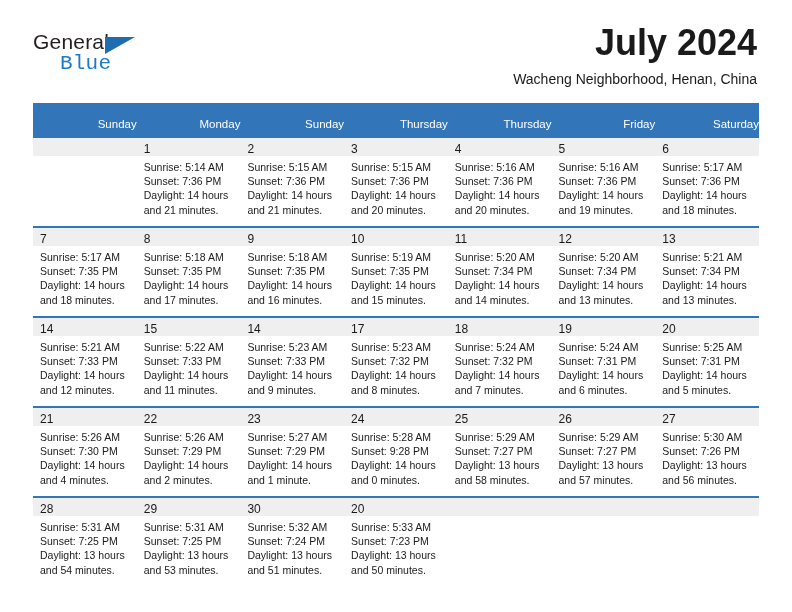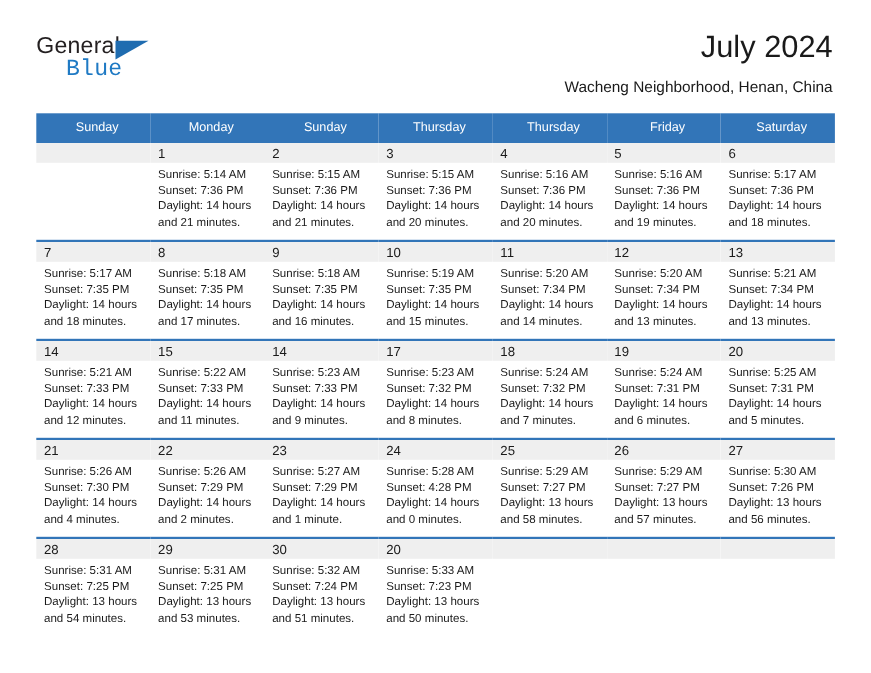--- a/index.html
+++ b/index.html
@@ -66,22 +66,22 @@
     font-family: Liberation Mono, monospace;
   }
 
   .title-block {
     position: absolute;
     right: 0;
     top: -4px;
     text-align: right;
   }
   .cal-title {
-    font-size: 28px;
-    font-weight: normal;
+    font-size: 36px;
+    font-weight: bold;
     color: #1a1a1a;
     line-height: 34px;
     white-space: nowrap;
   }
   .cal-subtitle {
     font-size: 14px;
     font-weight: normal;
     color: #1a1a1a;
     line-height: 20px;
     margin-top: 9px;
@@ -98,22 +98,22 @@
   .cal-table {
     width: 726px;
     border-collapse: collapse;
     table-layout: fixed;
   }
   .cal-table th {
     background: #3275b8;
     color: #ffffff;
     font-size: 11.5px;
     font-weight: normal;
-    text-align: center;
-    padding: 4px 0 6px 7px;
+    text-align: right;
+    padding: 12px 0 6px 7px;
     height: 17px;
     border: none;
   }
   td.day-cell {
     vertical-align: top;
     padding: 0;
     border: none;
     border-top: 2px solid #3275b8;
     height: 88px;
     background: #ffffff;
@@ -394,21 +394,21 @@
                 <div class="cell-line">Sunrise: 5:27 AM</div>
                 <div class="cell-line">Sunset: 7:29 PM</div>
                 <div class="cell-line">Daylight: 14 hours</div>
                 <div class="cell-line">and 1 minute.</div>
               </div>
             </td>
             <td class="day-cell">
               <div class="daynum-band"><span class="daynum">24</span></div>
               <div class="cell-body">
                 <div class="cell-line">Sunrise: 5:28 AM</div>
-                <div class="cell-line">Sunset: 4:28 PM</div>
+                <div class="cell-line">Sunset: 9:28 PM</div>
                 <div class="cell-line">Daylight: 14 hours</div>
                 <div class="cell-line">and 0 minutes.</div>
               </div>
             </td>
             <td class="day-cell">
               <div class="daynum-band"><span class="daynum">25</span></div>
               <div class="cell-body">
                 <div class="cell-line">Sunrise: 5:29 AM</div>
                 <div class="cell-line">Sunset: 7:27 PM</div>
                 <div class="cell-line">Daylight: 13 hours</div>

